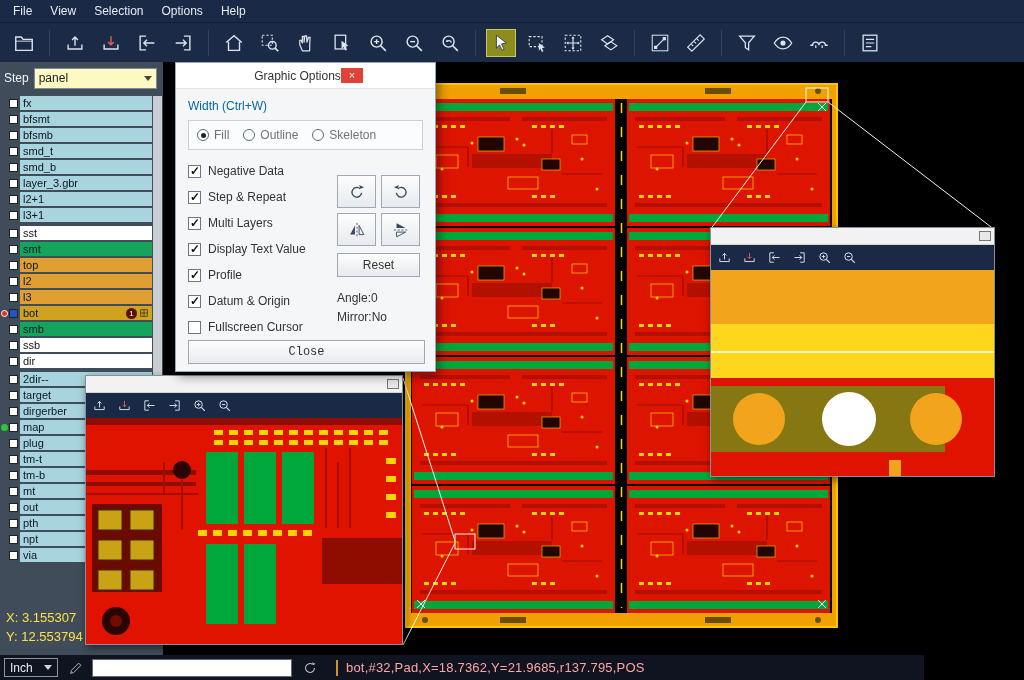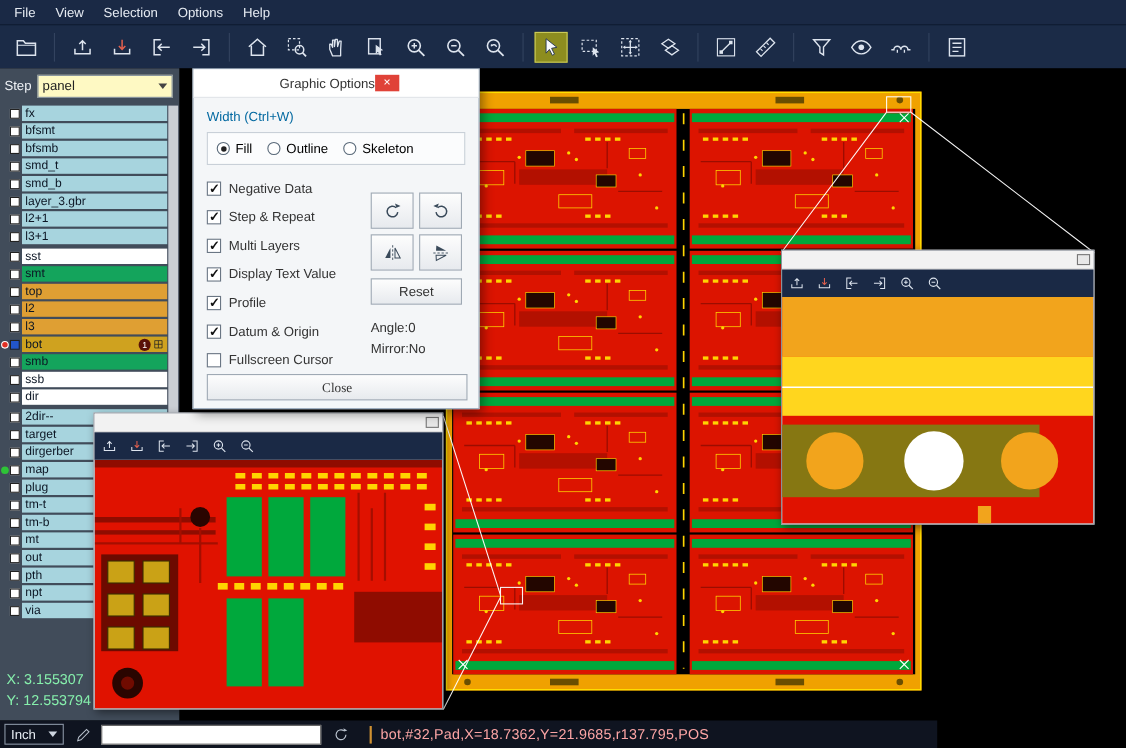--- a/index.html
+++ b/index.html
@@ -27,57 +27,57 @@
 .dot{width:7px;height:7px;border-radius:50%}
 .dot.red{background:#e03024;border:1px solid #fff}
 .dot.green{background:#2ec437}
 .lr-cb{flex:0 0 9px;width:9px;height:9px;background:#fff;border:1px solid #222;margin-right:2px}
 .lr-cb.blue{background:#2255cc}
 .lr-name{flex:1;height:14px;font-size:11px;padding-left:3px;color:#0c1624;display:flex;align-items:center}
 .lr-name.cyan{background:#a7d4de}.lr-name.white{background:#fff}.lr-name.green{background:#14a45c}.lr-name.orange{background:#df9f33}.lr-name.gold{background:#cfa21f}
 .lr-badge{margin-left:auto;margin-right:2px;min-width:11px;height:11px;border-radius:50%;background:#5a1208;color:#fff;font-size:8px;display:flex;align-items:center;justify-content:center;padding:0 2px}
 .lr-grid{width:10px;height:10px;color:#222;margin-right:3px}
 .scroll-track{position:absolute;left:153px;top:34px;width:9px;height:472px;background:#c9ced4}
-.coords{position:absolute;left:6px;top:546px;color:#86efac;font-size:13px;line-height:19px}
+.coords{position:absolute;left:6px;top:546px;color:#fde047;font-size:13px;line-height:19px}
 
 .canvas{position:absolute;left:163px;top:62px;width:861px;height:593px;background:#000;z-index:1;overflow:hidden}
 .pcb{position:absolute;left:242px;top:21px}
 .overlay{position:absolute;left:0;top:0;z-index:3;pointer-events:none}
 
 .popup{position:absolute;z-index:5;border:1px solid #8a9099;background:#f0f0f0;box-shadow:2px 3px 8px rgba(0,0,0,.5)}
 .popup-title{height:17px;background:#f2f2f2;border-bottom:1px solid #d5d5d5;display:flex;justify-content:flex-end;align-items:center;padding:0 3px}
 .popup-btn{width:12px;height:10px;background:#e8e8e8;border:1px solid #777}
 .popup-toolbar{height:25px;background:#1a2945;display:flex;align-items:center;padding:0 6px;gap:10px}
 .popup-toolbar .ic{width:15px;height:15px;color:#dde4ee}
 .popup-canvas{position:relative;overflow:hidden}
 
 .dialog{position:absolute;left:175px;top:62px;width:261px;height:310px;background:#f4f6f8;border:1px solid #96a7b8;box-shadow:3px 4px 10px rgba(0,0,0,.45);z-index:6}
 .dlg-title{height:26px;background:#fff;border-bottom:1px solid #e0e4e8;display:flex;align-items:center;justify-content:center;padding:0 4px 0 10px}
 .dlg-title .t{font-size:12px;color:#333}
 .dlg-close{width:22px;height:15px;background:#e04238;color:#fff;font-size:11px;line-height:14px;text-align:center}
 .dlg-body{position:relative;padding:10px 12px 0 12px;height:283px}
 .dlg-width-label{font-size:12px;color:#0369a1;margin-bottom:7px}
 .radio-box{border:1px solid #c9d0d8;background:#fbfcfd;height:30px;display:flex;align-items:center;padding:0 8px;margin-bottom:8px}
-.radio-item{display:flex;align-items:center;margin-right:14px;font-size:12px;color:#000000}
+.radio-item{display:flex;align-items:center;margin-right:14px;font-size:12px;color:#737373}
 .rb{width:12px;height:12px;border:1px solid #5a6a7a;border-radius:50%;margin-right:5px;position:relative;background:#fff}
 .rb.on::after{content:"";position:absolute;left:2.5px;top:2.5px;width:5px;height:5px;border-radius:50%;background:#222}
 .check-col{width:150px}
 .check-row{display:flex;align-items:center;height:26px;font-size:12px;color:#333}
 .cb{width:13px;height:13px;border:1px solid #6a7684;background:#fff;margin-right:7px;position:relative;flex:0 0 13px}
 .cb.on::after{content:"✓";position:absolute;left:1px;top:-2px;font-size:12px;color:#111;font-weight:bold}
 .right-panel{position:absolute;right:12px;top:86px;width:86px}
 .tbtn-grid{display:grid;grid-template-columns:39px 39px;gap:5px}
 .tbtn{width:39px;height:33px;background:linear-gradient(#fdfdfd,#e7eaee);border:1px solid #9fa9b4;display:flex;align-items:center;justify-content:center;color:#3a4a5a}
 .tbtn .ic{width:20px;height:20px}
 .reset-btn{margin-top:7px;width:83px;height:24px;background:linear-gradient(#fdfdfd,#e7eaee);border:1px solid #9fa9b4;font-size:12px;color:#333;font-family:inherit}
 .angle{margin-top:14px;font-size:12px;color:#333}
 .mirror{margin-top:5px;font-size:12px;color:#333}
-.close-btn{position:absolute;left:12px;bottom:8px;width:237px;height:24px;background:linear-gradient(#fdfdfd,#e7eaee);border:1px solid #9fa9b4;font-size:12px;color:#333;font-family:Liberation Serif, serif}
-
-.statusbar{position:absolute;left:0;top:655px;width:852px;height:25px;background:#0f1420;display:flex;align-items:center;padding:0 4px;z-index:10}
+.close-btn{position:absolute;left:12px;bottom:8px;width:237px;height:24px;background:linear-gradient(#fdfdfd,#e7eaee);border:1px solid #9fa9b4;font-size:12px;color:#333;font-family:Liberation Mono, monospace}
+
+.statusbar{position:absolute;left:0;top:655px;width:924px;height:25px;background:#0f1420;display:flex;align-items:center;padding:0 4px;z-index:10}
 .unit-select{width:54px;height:19px;border:1px solid #8a95a5;display:flex;align-items:center;justify-content:space-between;padding:0 5px;color:#e8edf3;font-size:12px}
 .unit-select .caret{border-top-color:#cdd5df}
 .sb-pen{width:16px;height:16px;color:#b9c2cd;margin:0 8px 0 10px}
 .cmd-input{width:200px;height:18px;background:#fff;border:1px solid #666;font-size:12px;padding:0 4px;font-family:inherit;color:#222}
 .sb-refresh{width:16px;height:16px;color:#b9c2cd;margin:0 10px}
 .sb-divider{width:2px;height:16px;background:#f2a735;margin:0 8px;opacity:.85}
 .sb-message{color:#fca5a5;font-size:13px;letter-spacing:.2px}
 </style>
 </head>
 <body>

